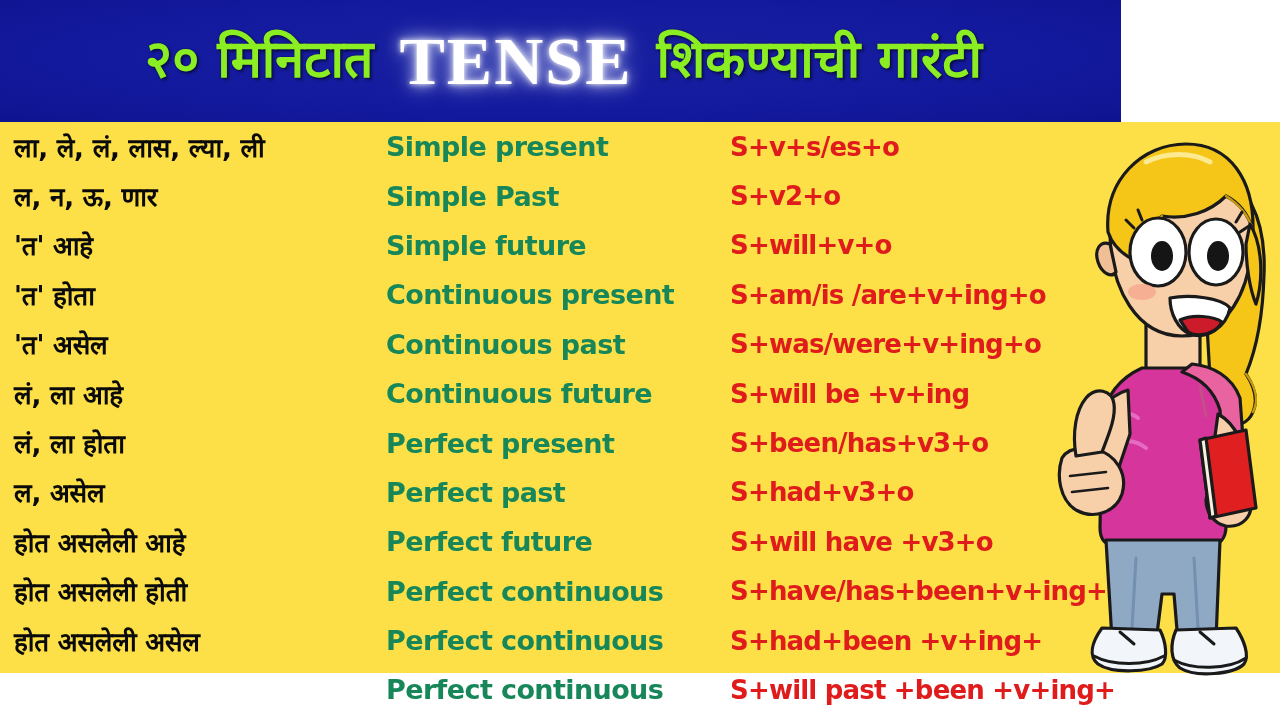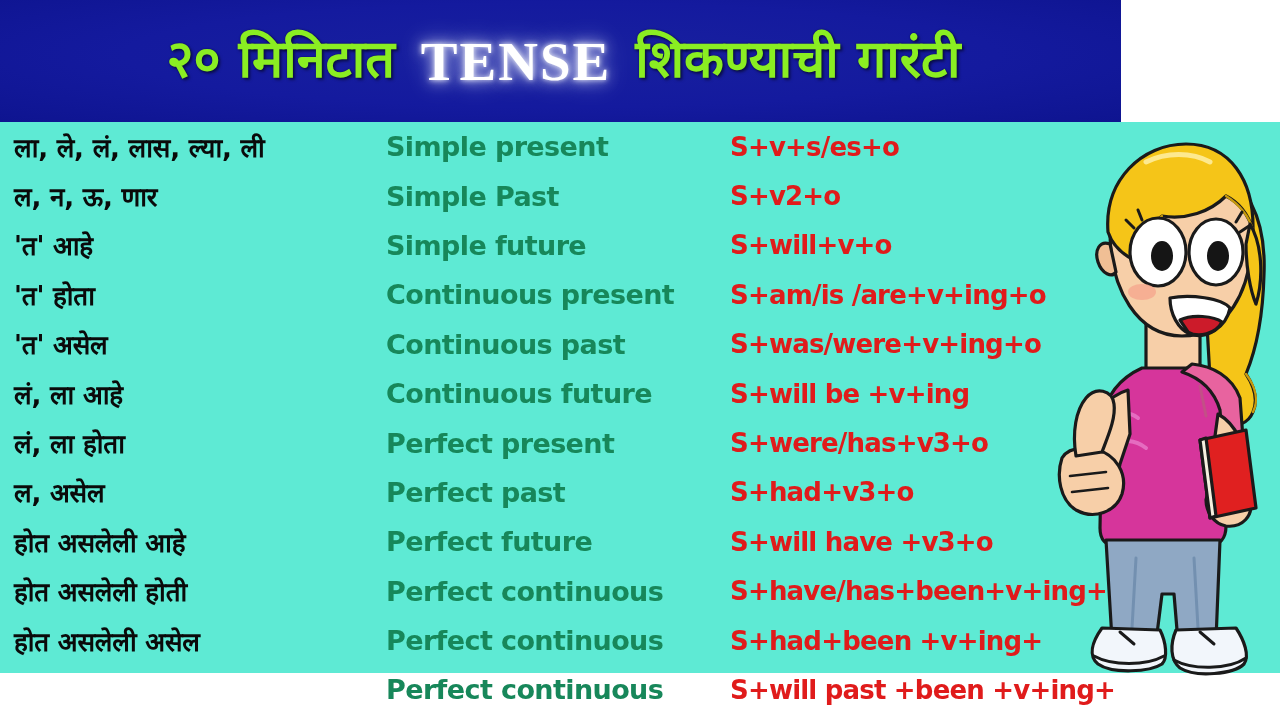--- a/index.html
+++ b/index.html
@@ -42,33 +42,33 @@
     letter-spacing: 0px;
     text-shadow: 0 0 2px rgba(0,0,0,0.45), 2px 2px 3px rgba(0,0,0,0.5);
     padding-bottom: 4px;
   }
   #banner-mr-left { margin-right: 26px; margin-left: 6px; }
   #banner-mr-right { margin-left: 24px; }
   #banner-tense {
     color: #ffffff;
     font-family: "Liberation Serif", serif;
     font-weight: 700;
-    font-size: 55px;
+    font-size: 68px;
     letter-spacing: 2px;
     text-shadow: 0 0 14px rgba(255,255,255,0.85), 0 0 26px rgba(190,205,255,0.7), 0 0 5px rgba(255,255,255,0.9);
   }
 
   
   #grid {
     position: absolute;
     left: 0;
     top: 122px;
     width: 1280px;
     height: 551px;
-    background: #5eead4;
+    background: #fde047;
   }
   .col {
     position: absolute;
     top: 0;
     height: 598px;
   }
   #col-marathi { left: 14px;  width: 368px; }
   #col-tense   { left: 386px; width: 340px; }
   #col-formula { left: 730px; width: 470px; }
 
@@ -157,21 +157,21 @@
     <div class="cell">Perfect continuous</div>
   </div>
 
   <div class="col" id="col-formula">
     <div class="cell">S+v+s/es+o</div>
     <div class="cell">S+v2+o</div>
     <div class="cell">S+will+v+o</div>
     <div class="cell">S+am/is /are+v+ing+o</div>
     <div class="cell">S+was/were+v+ing+o</div>
     <div class="cell">S+will be +v+ing</div>
-    <div class="cell">S+were/has+v3+o</div>
+    <div class="cell">S+been/has+v3+o</div>
     <div class="cell">S+had+v3+o</div>
     <div class="cell">S+will have +v3+o</div>
     <div class="cell">S+have/has+been+v+ing+</div>
     <div class="cell">S+had+been +v+ing+</div>
     <div class="cell">S+will past +been +v+ing+</div>
   </div>
 
 </div>
 
 <div id="mascot">

